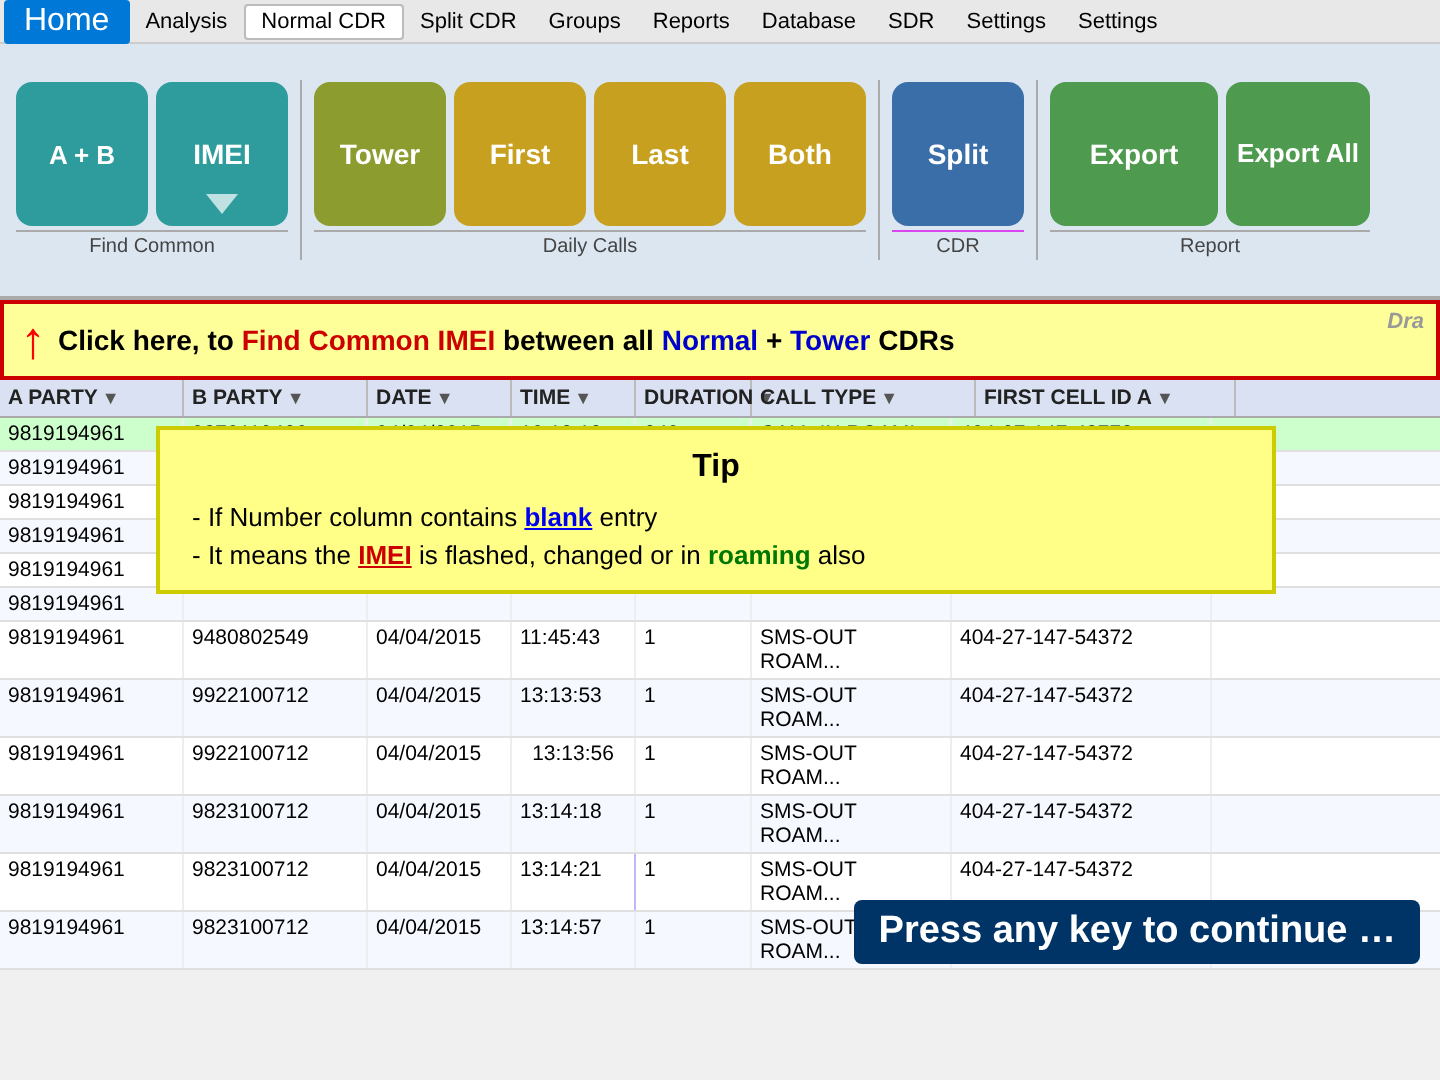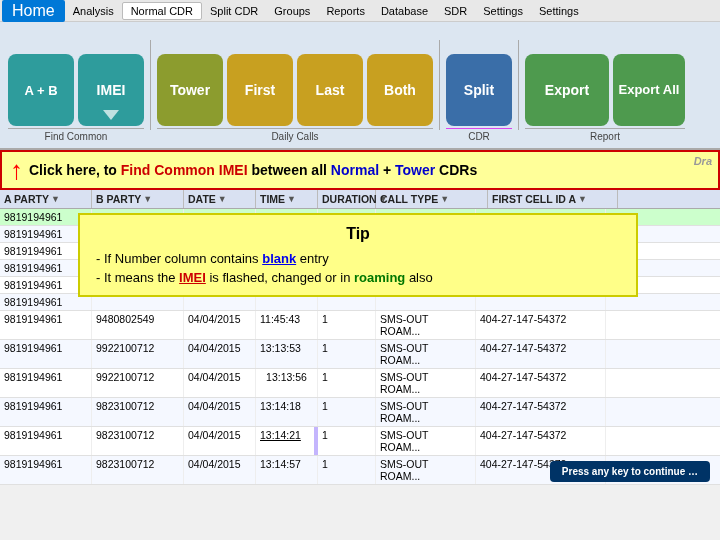--- a/index.html
+++ b/index.html
@@ -14,21 +14,21 @@
   <div style="padding:2px 8px; font-size:11px; cursor:pointer; border:1px solid #bbb; background:#fff; border-radius:2px;">Normal CDR</div>
   <div style="padding:2px 8px; font-size:11px; cursor:pointer;">Split CDR</div>
   <div style="padding:2px 8px; font-size:11px; cursor:pointer;">Groups</div>
   <div style="padding:2px 8px; font-size:11px; cursor:pointer;">Reports</div>
   <div style="padding:2px 8px; font-size:11px; cursor:pointer;">Database</div>
   <div style="padding:2px 8px; font-size:11px; cursor:pointer;">SDR</div>
   <div style="padding:2px 8px; font-size:11px; cursor:pointer;">Settings</div>
   <div style="padding:2px 8px; font-size:11px; cursor:pointer;">Settings</div>
 </div>
 
-<div style="background:#dce6f1; border-bottom:2px solid #aaa; padding:6px 8px; display:flex; align-items:flex-end; gap:6px; height:128px;">
+<div style="background:#dce6f1; border-bottom:2px solid #aaa; padding:6px 8px; display:flex; align-items:center; gap:6px; height:128px;">
 
   <div style="display:flex; flex-direction:column; align-items:center; gap:2px;">
     <div style="display:flex; gap:4px;">
       <div style="width:66px; height:72px; background:#2e9c9c; border-radius:8px; color:white; font-size:13px; font-weight:bold; display:flex; align-items:center; justify-content:center; cursor:pointer; border:none;">A + B</div>
       <div style="width:66px; height:72px; background:#2e9c9c; border-radius:8px; color:white; font-size:14px; font-weight:bold; display:flex; align-items:center; justify-content:center; cursor:pointer; border:none; position:relative;">
         IMEI
         <div style="position:absolute; bottom:6px; left:50%; transform:translateX(-50%); width:0; height:0; border-left:8px solid transparent; border-right:8px solid transparent; border-top:10px solid white; opacity:0.7;"></div>
       </div>
     </div>
     <div style="font-size:10px; color:#444; text-align:center; border-top:1px solid #aaa; width:100%; padding-top:2px;">Find Common</div>
@@ -181,30 +181,30 @@
     <div style="width:72px; padding:2px 4px; border-right:1px solid #eee;">04/04/2015</div>
     <div style="width:62px; padding:2px 4px; border-right:1px solid #eee;">13:14:18</div>
     <div style="width:58px; padding:2px 4px; border-right:1px solid #eee;">1</div>
     <div style="width:100px; padding:2px 4px; border-right:1px solid #eee; overflow:hidden;">SMS-OUT ROAM...</div>
     <div style="width:130px; padding:2px 4px; border-right:1px solid #eee;">404-27-147-54372</div>
   </div>
   <div style="display:flex; border-bottom:1px solid #e0e0e0; font-size:10.5px;">
     <div style="width:92px; padding:2px 4px; border-right:1px solid #eee;">9819194961</div>
     <div style="width:92px; padding:2px 4px; border-right:1px solid #eee;">9823100712</div>
     <div style="width:72px; padding:2px 4px; border-right:1px solid #eee;">04/04/2015</div>
-    <div style="width:62px; padding:2px 4px; border-right:4px solid #c4b5fd;text-decoration:underline;">13:14:21</div>
+    <div style="width:62px; padding:2px 4px; border-right:1px solid #c4b5fd;">13:14:21</div>
     <div style="width:58px; padding:2px 4px; border-right:1px solid #eee;">1</div>
     <div style="width:100px; padding:2px 4px; border-right:1px solid #eee; overflow:hidden;">SMS-OUT ROAM...</div>
     <div style="width:130px; padding:2px 4px; border-right:1px solid #eee;">404-27-147-54372</div>
   </div>
 
   <div style="display:flex; border-bottom:1px solid #e0e0e0; font-size:10.5px; background:#f5f8ff; position:relative;">
     <div style="width:92px; padding:2px 4px; border-right:1px solid #eee;">9819194961</div>
     <div style="width:92px; padding:2px 4px; border-right:1px solid #eee;">9823100712</div>
     <div style="width:72px; padding:2px 4px; border-right:1px solid #eee;">04/04/2015</div>
     <div style="width:62px; padding:2px 4px; border-right:1px solid #eee;">13:14:57</div>
     <div style="width:58px; padding:2px 4px; border-right:1px solid #eee;">1</div>
     <div style="width:100px; padding:2px 4px; border-right:1px solid #eee; overflow:hidden;">SMS-OUT ROAM...</div>
     <div style="width:130px; padding:2px 4px; border-right:1px solid #eee;">404-27-147-54372</div>
 
-    <div style="position:absolute; right:10px; bottom:2px; background:#003366; color:white; font-size:10px; font-weight:bold; padding:5px 12px; border-radius:4px; cursor:pointer;">Press any key to continue …</div>
+    <div style="position:absolute; right:10px; bottom:2px; background:#003366; color:white; font-size:19px; font-weight:bold; padding:5px 12px; border-radius:4px; cursor:pointer;">Press any key to continue …</div>
   </div>
 </div>
 
 </body></html>

